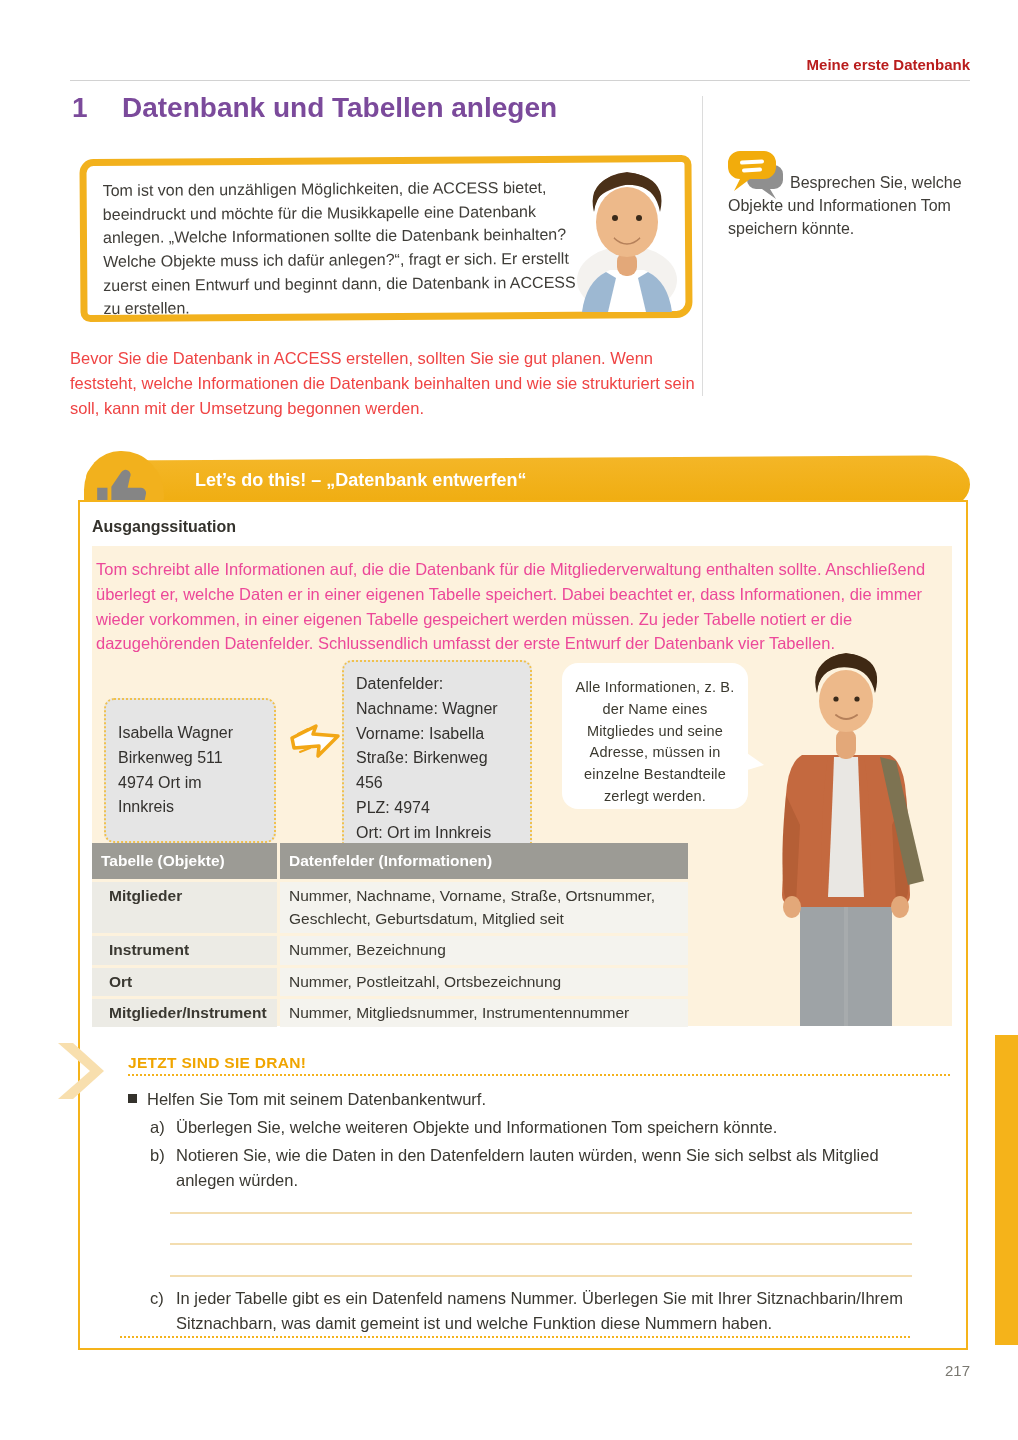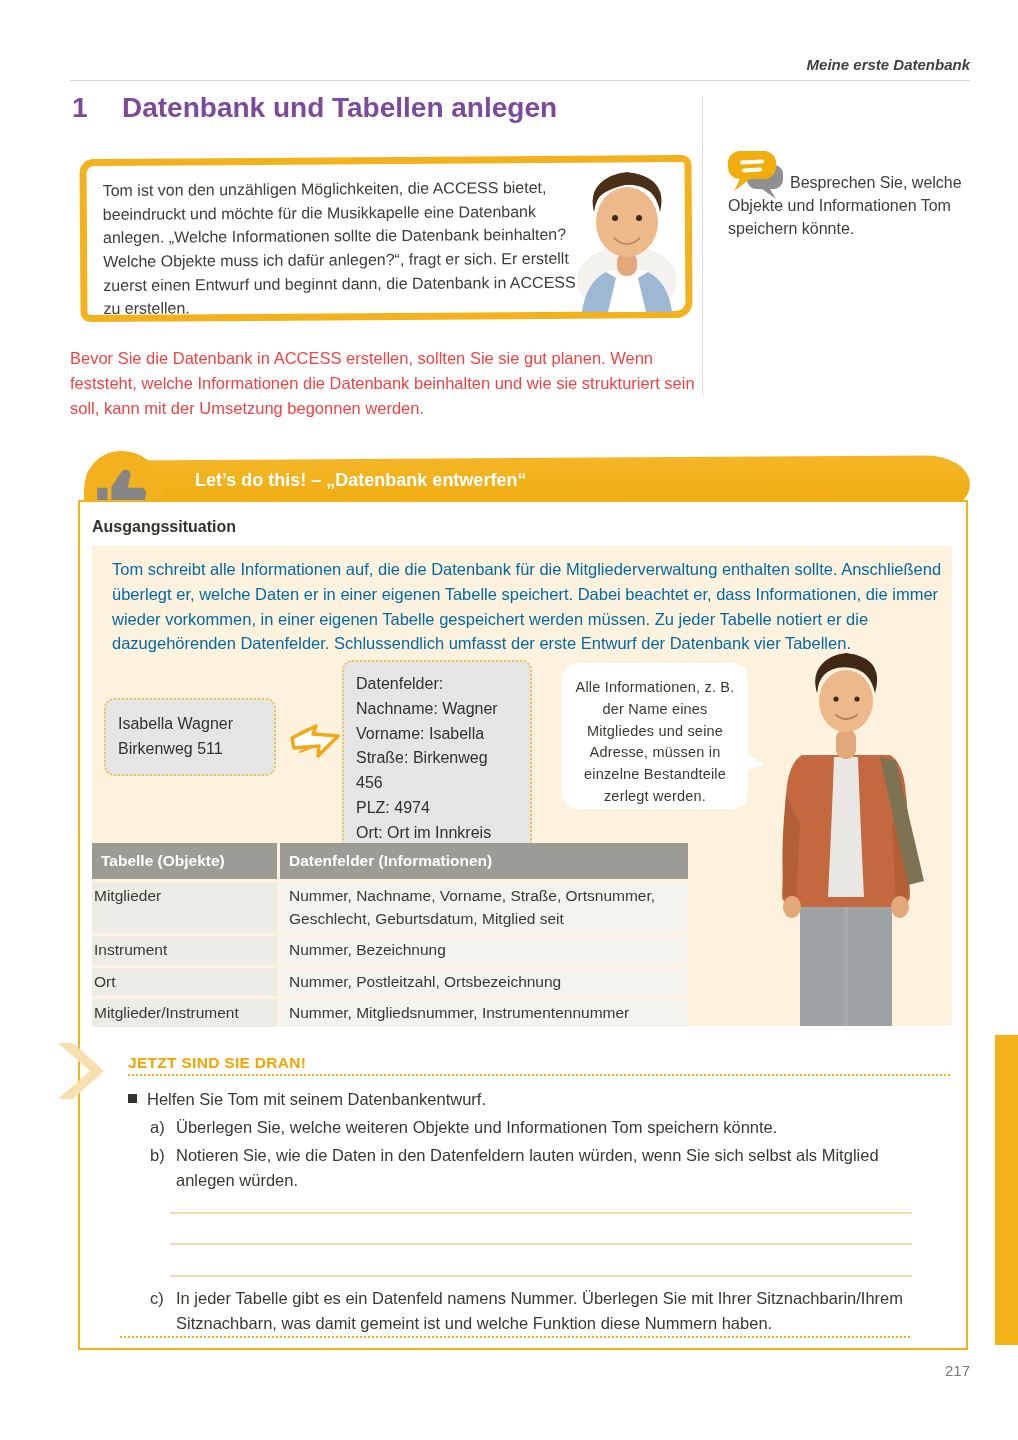--- a/index.html
+++ b/index.html
@@ -2,21 +2,21 @@
 <html lang="de"><head>
 <meta charset="utf-8">
 <style>
   * { margin:0; padding:0; box-sizing:border-box; }
   html,body { background:#ffffff; }
   body { font-family:"Liberation Sans", sans-serif; color:#3a3831; }
   .page { position:relative; width:1018px; height:1440px; background:#fff; overflow:hidden; }
 
   
   .running-header { position:absolute; top:56px; left:70px; width:900px; text-align:right;
-    color:#404040; font-size:15px; font-weight:600;font-style:italic; }
+    color:#b91c1c; font-size:15px; font-weight:600; }
   .header-rule { position:absolute; top:80px; left:70px; width:900px; height:1px; background:#d2d2d2; }
 
   .chapter-number { position:absolute; top:92px; left:72px; font-size:28px; font-weight:bold; color:#7b4a9b; }
   .chapter-title  { position:absolute; top:92px; left:122px; font-size:28px; font-weight:bold; color:#7b4a9b; }
 
   
   .intro-box { position:absolute; top:157px; left:80px; width:612px; height:163px;
     border:7px solid #f2b11d; border-radius:14px 10px 16px 10px; transform:rotate(-0.4deg);
     background:#fff; }
   .intro-box-text { position:absolute; top:13px; left:16px; width:478px;
@@ -39,43 +39,43 @@
   .banner-label { position:absolute; top:470px; left:175px; font-size:18px; font-weight:bold; color:#fff;margin-left:20px; }
   .thumb-blob { position:absolute; top:451px; left:84px; width:80px; height:90px;
     background:#f2b11d; border-radius:46% 54% 48% 52% / 44% 50% 52% 48%; }
   .thumb-icon { position:absolute; top:460px; left:92px; width:62px; height:66px; }
 
   
   .activity-box { position:absolute; top:500px; left:78px; width:890px; height:850px;
     border:2px solid #f5b31a; background:#fff; }
   .section-heading { position:absolute; top:518px; left:92px; font-size:16px; font-weight:bold; color:#34322c; }
   .cream-box { position:absolute; top:546px; left:92px; width:860px; height:480px; background:#fdf2dd; }
-  .situation-text { position:absolute; top:557px; left:112px; width:838px;
-    font-size:16.5px; line-height:1.5; color:#0369a1; }
+  .situation-text { position:absolute; top:557px; left:96px; width:838px;
+    font-size:16.5px; line-height:1.5; color:#ec4899; }
 
   .card-dotted { background:#e5e5e5; border:2px dotted #f0c14e; border-radius:10px;
     font-size:16px; line-height:1.55; color:#33312e; }
-  .address-card { position:absolute; top:698px; left:104px; width:172px; padding:12px 12px; }
+  .address-card { position:absolute; top:698px; left:104px; width:172px; padding:21px 12px; }
   .fields-card  { position:absolute; top:660px; left:342px; width:190px; padding:10px 12px; }
 
   .sketch-arrow { position:absolute; top:712px; left:288px; width:56px; height:56px; }
 
   .speech-bubble { position:absolute; top:663px; left:562px; width:186px; height:146px;
     background:#fff; border-radius:16px; padding:14px 8px;
     font-size:14.5px; line-height:1.5; text-align:center; color:#3b392f; letter-spacing:0.2px; }
   .speech-bubble::after { content:""; position:absolute; right:-16px; top:88px;
     width:0; height:0; border-style:solid; border-width:14px 0 6px 20px;
     border-color:transparent transparent transparent #ffffff; }
   .tom-full { position:absolute; top:645px; left:740px; width:212px; height:381px; }
 
   
   .obj-table { position:absolute; top:843px; left:92px; width:596px; font-size:15.5px; }
   .trow { display:grid; grid-template-columns:185px 1fr; column-gap:3px; margin-bottom:3px; }
   .th  { background:#9c9b95; color:#fff; font-weight:bold; padding:8px 9px; line-height:1.3; }
-  .td1 { background:#ecebe5; font-weight:normal; padding:3px 2px; line-height:1.45; }
+  .td1 { background:#ecebe5; font-weight:bold; padding:3px 17px; line-height:1.45; }
   .td2 { background:#f4f3ee; padding:3px 9px; line-height:1.45; }
 
   
   .chevron-icon { position:absolute; top:1043px; left:58px; width:46px; height:56px; }
   .exercise-heading { position:absolute; top:1054px; left:128px; font-size:15.5px; font-weight:bold;
     color:#f0a500; letter-spacing:0.3px; }
   .heading-dotted { position:absolute; top:1066px; left:128px; width:822px; height:10px;
     border-bottom:2px dotted #f3b21c; }
   .bullet-item { position:absolute; top:1088px; left:128px; width:780px; display:flex; align-items:flex-start;
     font-size:16.5px; line-height:1.4; }
@@ -141,20 +141,21 @@
   <div class="banner-label">Let’s do this! – „Datenbank entwerfen“</div>
 
   <div class="activity-box"></div>
   <div class="section-heading">Ausgangssituation</div>
   <div class="cream-box"></div>
   <p class="situation-text">Tom schreibt alle Informationen auf, die die Datenbank für die Mitgliederverwaltung enthalten sollte. Anschließend überlegt er, welche Daten er in einer eigenen Tabelle speichert. Dabei beachtet er, dass Informationen, die immer wieder vorkommen, in einer eigenen Tabelle gespeichert werden müssen. Zu jeder Tabelle notiert er die dazugehörenden Datenfelder. Schlussendlich umfasst der erste Entwurf der Datenbank vier Tabellen.</p>
 
   <div class="card-dotted address-card">
     <div>Isabella Wagner</div>
     <div>Birkenweg 511</div>
+    <div>4974 Ort im Innkreis</div>
   </div>
 
   <svg class="sketch-arrow" viewBox="0 0 56 56">
     <path d="M4 26 L28 14 L25 22 L50 24 L30 44 L31 34 L6 36 Z" fill="#fff" stroke="#f2a716" stroke-width="3.5" stroke-linejoin="round"></path>
     <path d="M10 22 L20 17 M12 40 L22 36" stroke="#f2a716" stroke-width="2" fill="none" stroke-linecap="round"></path>
   </svg>
 
   <div class="card-dotted fields-card">
     <div>Datenfelder:</div>
     <div>Nachname: Wagner</div>

